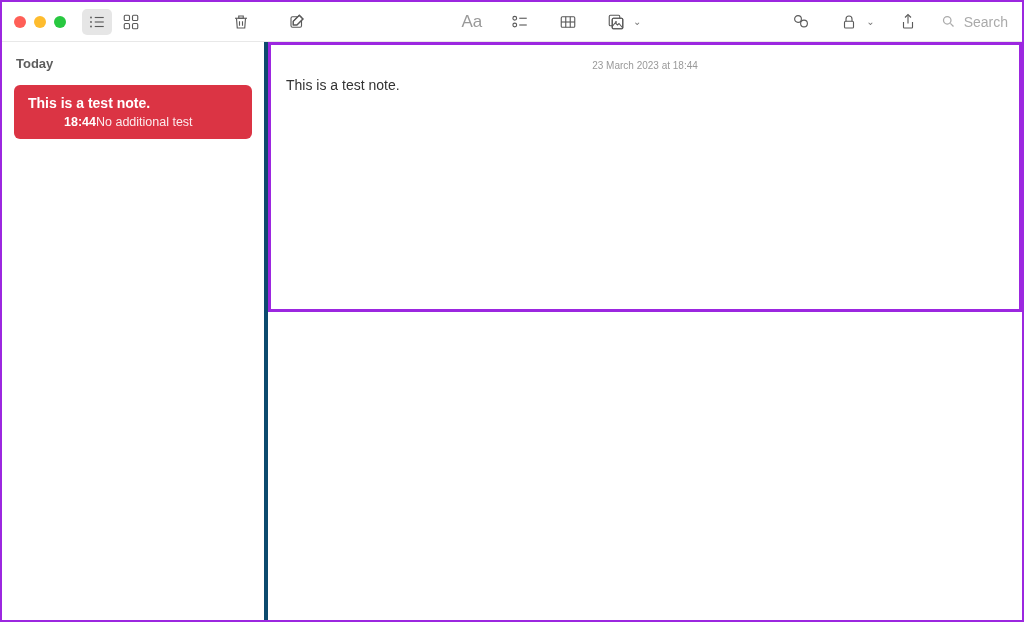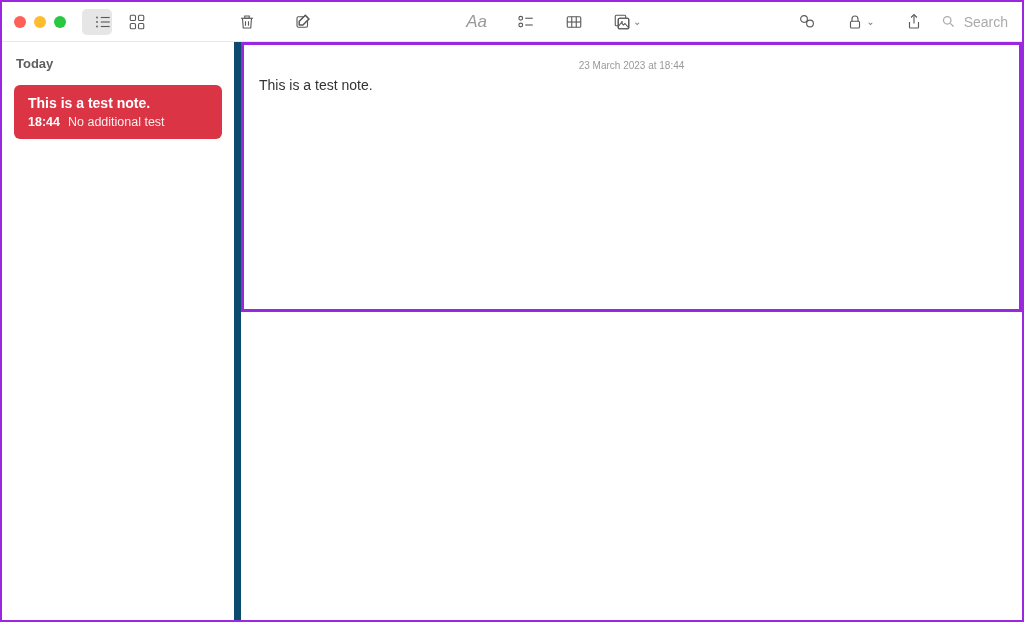--- a/index.html
+++ b/index.html
@@ -42,25 +42,24 @@
       border-radius: 50%;
     }
     .close-light { background: #ff5f57; }
     .minimize-light { background: #febc2e; }
     .maximize-light { background: #28c840; }
     .toolbar-btn {
       width: 30px;
       height: 26px;
       display: flex;
       align-items: center;
-      justify-content: flex-end;
+      justify-content: center;
       border-radius: 5px;
       color: #555;
       cursor: pointer;
-      font-style: italic;
     }
     .toolbar-btn.active {
       background: #e6e6e6;
     }
     .toolbar-btn svg {
       width: 18px;
       height: 18px;
       stroke: #5a5a5a;
       fill: none;
       stroke-width: 1.5;
@@ -96,23 +95,23 @@
       gap: 8px;
       color: #aaa;
       font-size: 14px;
     }
     .content {
       flex: 1;
       display: flex;
       overflow: hidden;
     }
     .sidebar {
-      width: 239px;
+      width: 266px;
       height: 100%;
-      border-right: 7px solid #0c4a6e;
+      border-right: 4px solid #0c4a6e;
       padding: 0;
     }
     .section-header {
       padding: 14px 14px 8px 14px;
       font-size: 13px;
       font-weight: 600;
       color: #5e5e5e;
     }
     .note-item {
       margin: 6px 12px;
@@ -125,21 +124,22 @@
       color: #fff;
     }
     .note-title {
       font-size: 14px;
       font-weight: 600;
       margin-bottom: 4px;
     }
     .note-meta {
       font-size: 12.5px;
       display: flex;
-      gap: 8px;
+      gap: 0;
+      margin-left: 36px;
     }
     .note-time { font-weight: 600; }
     .note-preview { opacity: 0.9; }
     .editor {
       flex: 1;
       position: relative;
       height: 100%;
     }
     .editor-highlight {
       position: absolute;

